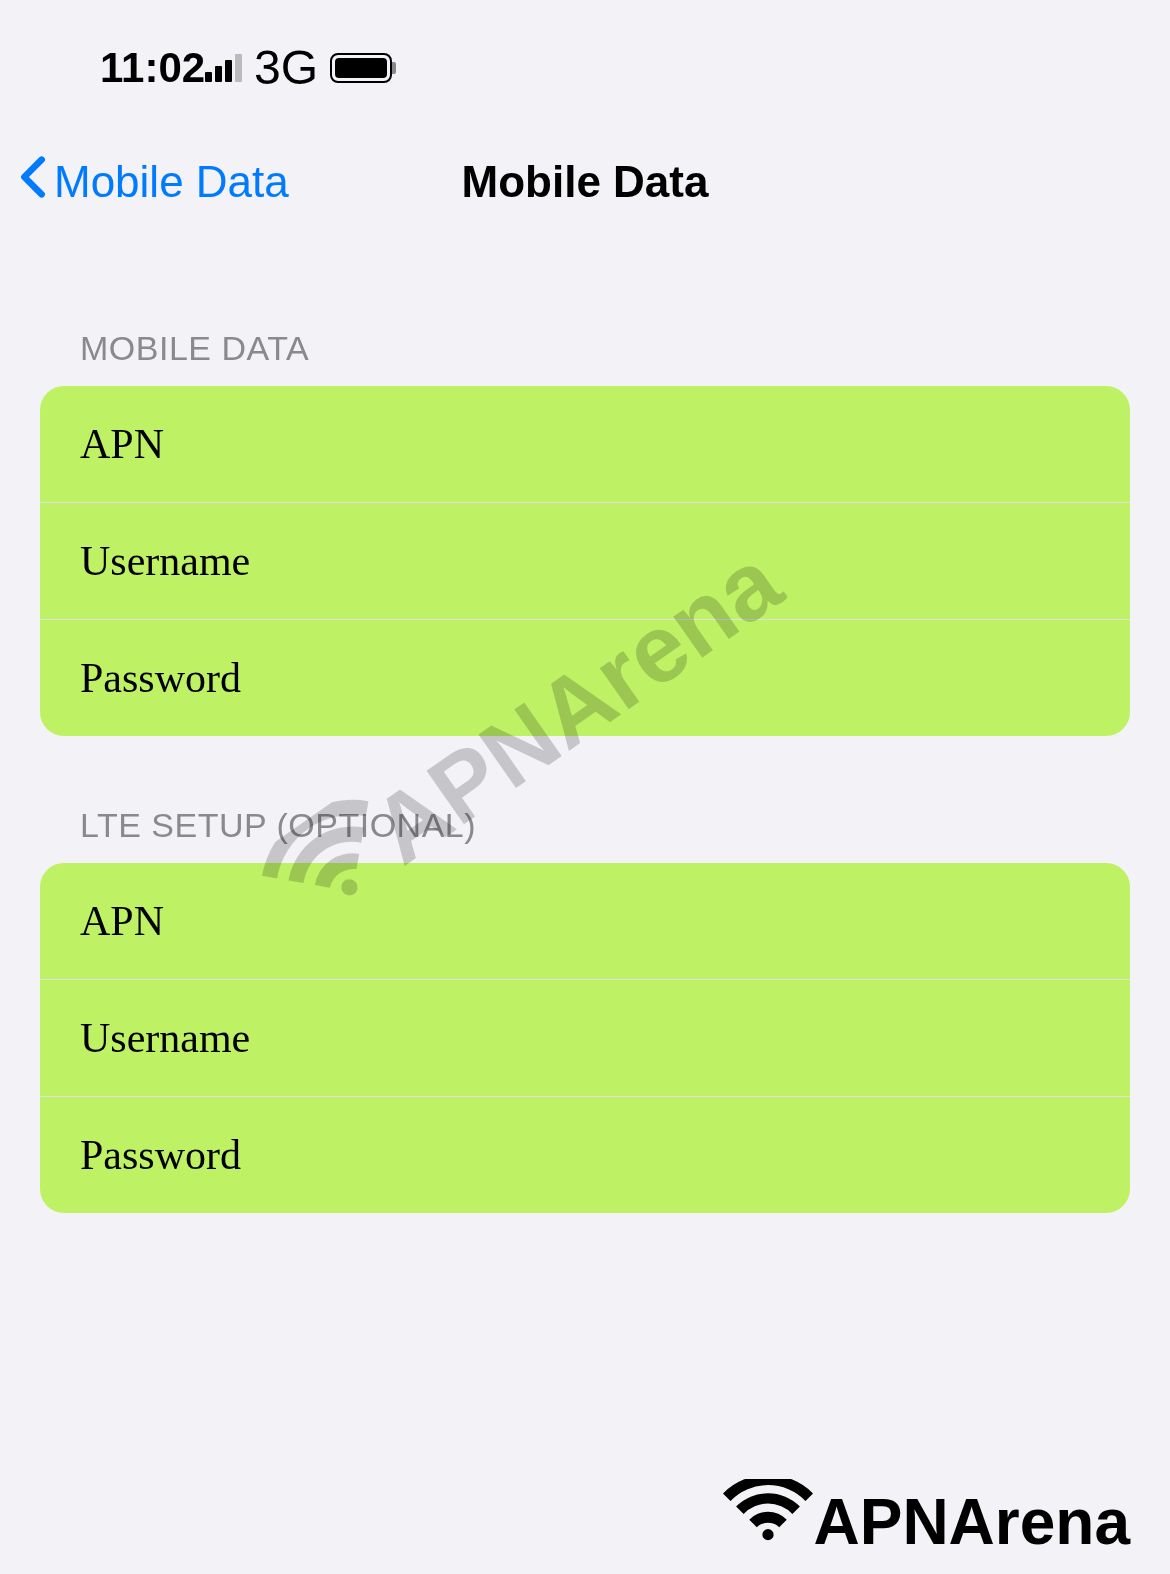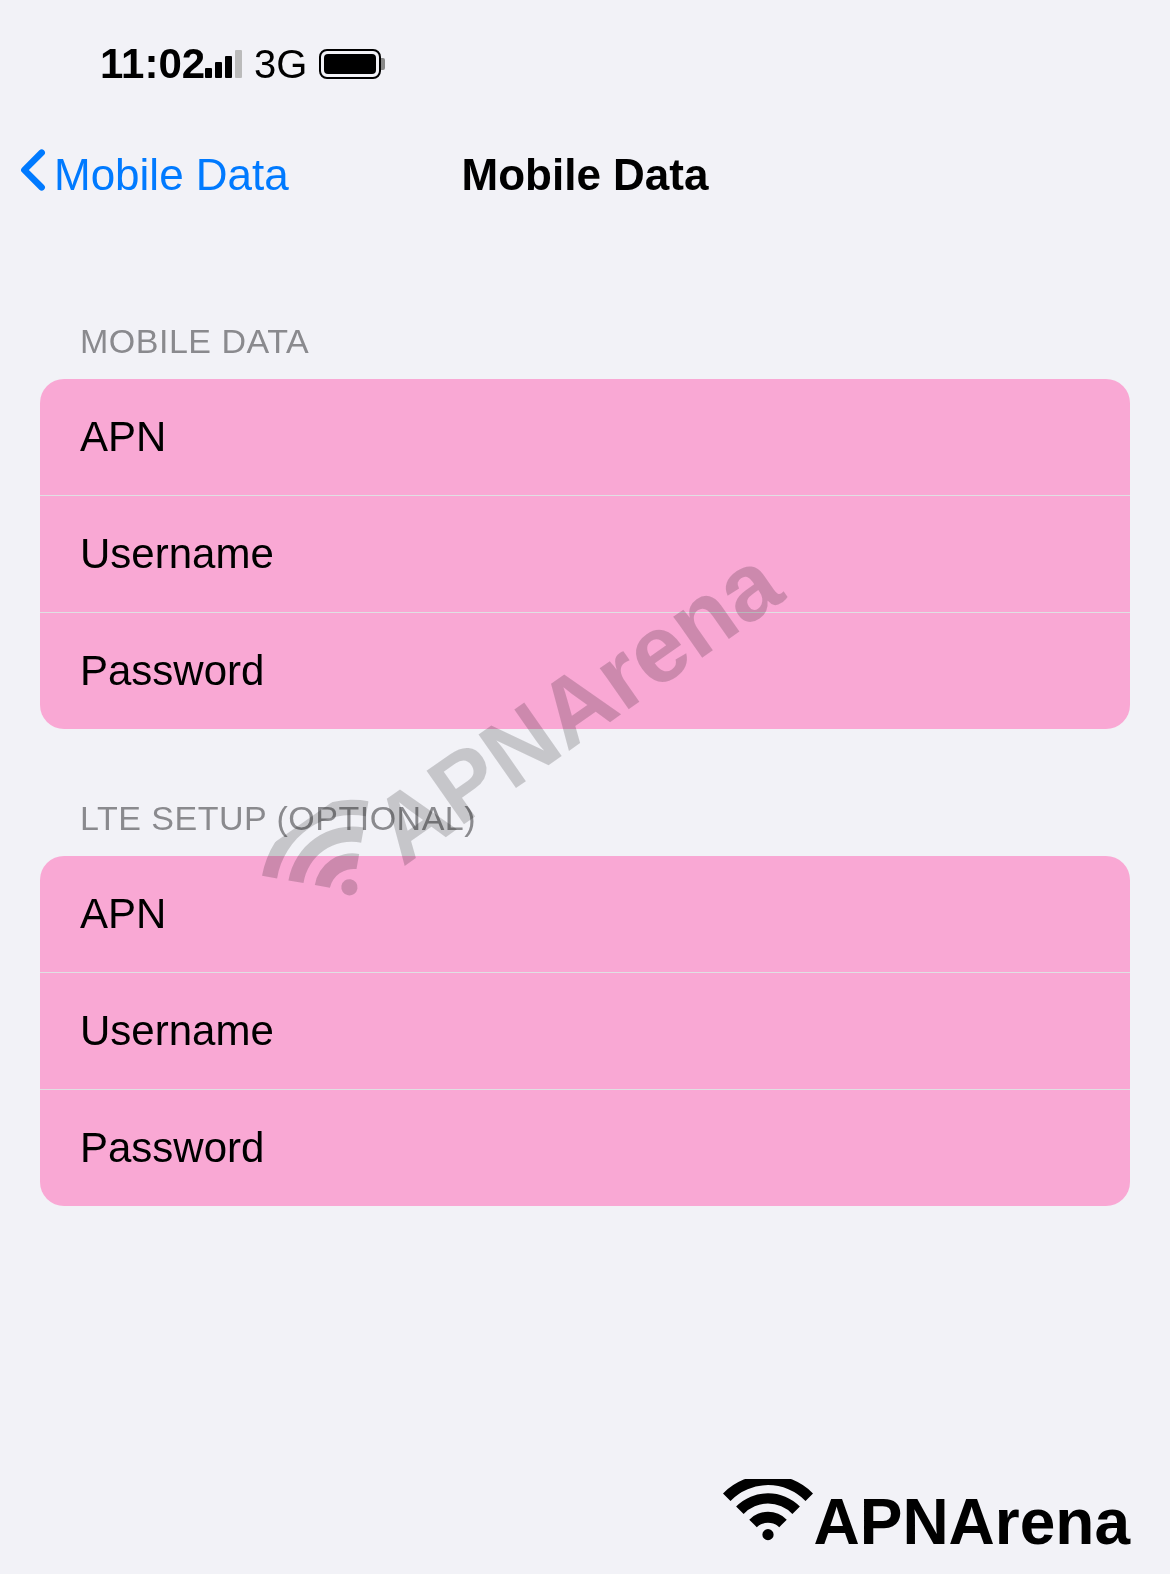--- a/index.html
+++ b/index.html
@@ -40,21 +40,21 @@
     .bar {
       width: 7px;
       background-color: #000;
       border-radius: 1px;
     }
     .bar1 { height: 10px; }
     .bar2 { height: 16px; }
     .bar3 { height: 22px; }
     .bar4 { height: 28px; background-color: #bbb; }
     .network-type {
-      font-size: 40px;
+      font-size: 48px;
       font-weight: 400;
       color: #000;
     }
     .battery {
       width: 62px;
       height: 30px;
       border: 2.5px solid #000;
       border-radius: 8px;
       position: relative;
       padding: 3px;
@@ -108,23 +108,24 @@
     }
     .section-header {
       font-size: 34px;
       font-weight: 400;
       color: #8a8a8e;
       text-transform: uppercase;
       padding: 70px 80px 18px 80px;
       letter-spacing: 0.5px;
     }
     .settings-group {
-      background-color: #f9a8d4;
+      background-color: #bef264;
       border-radius: 24px;
       margin: 0 40px;
+      font-family: Liberation Serif, serif;
     }
     .settings-row {
       display: flex;
       align-items: center;
       padding: 34px 40px;
       border-bottom: 1px solid #e0e0e3;
     }
     .settings-row:last-child {
       border-bottom: none;
     }

